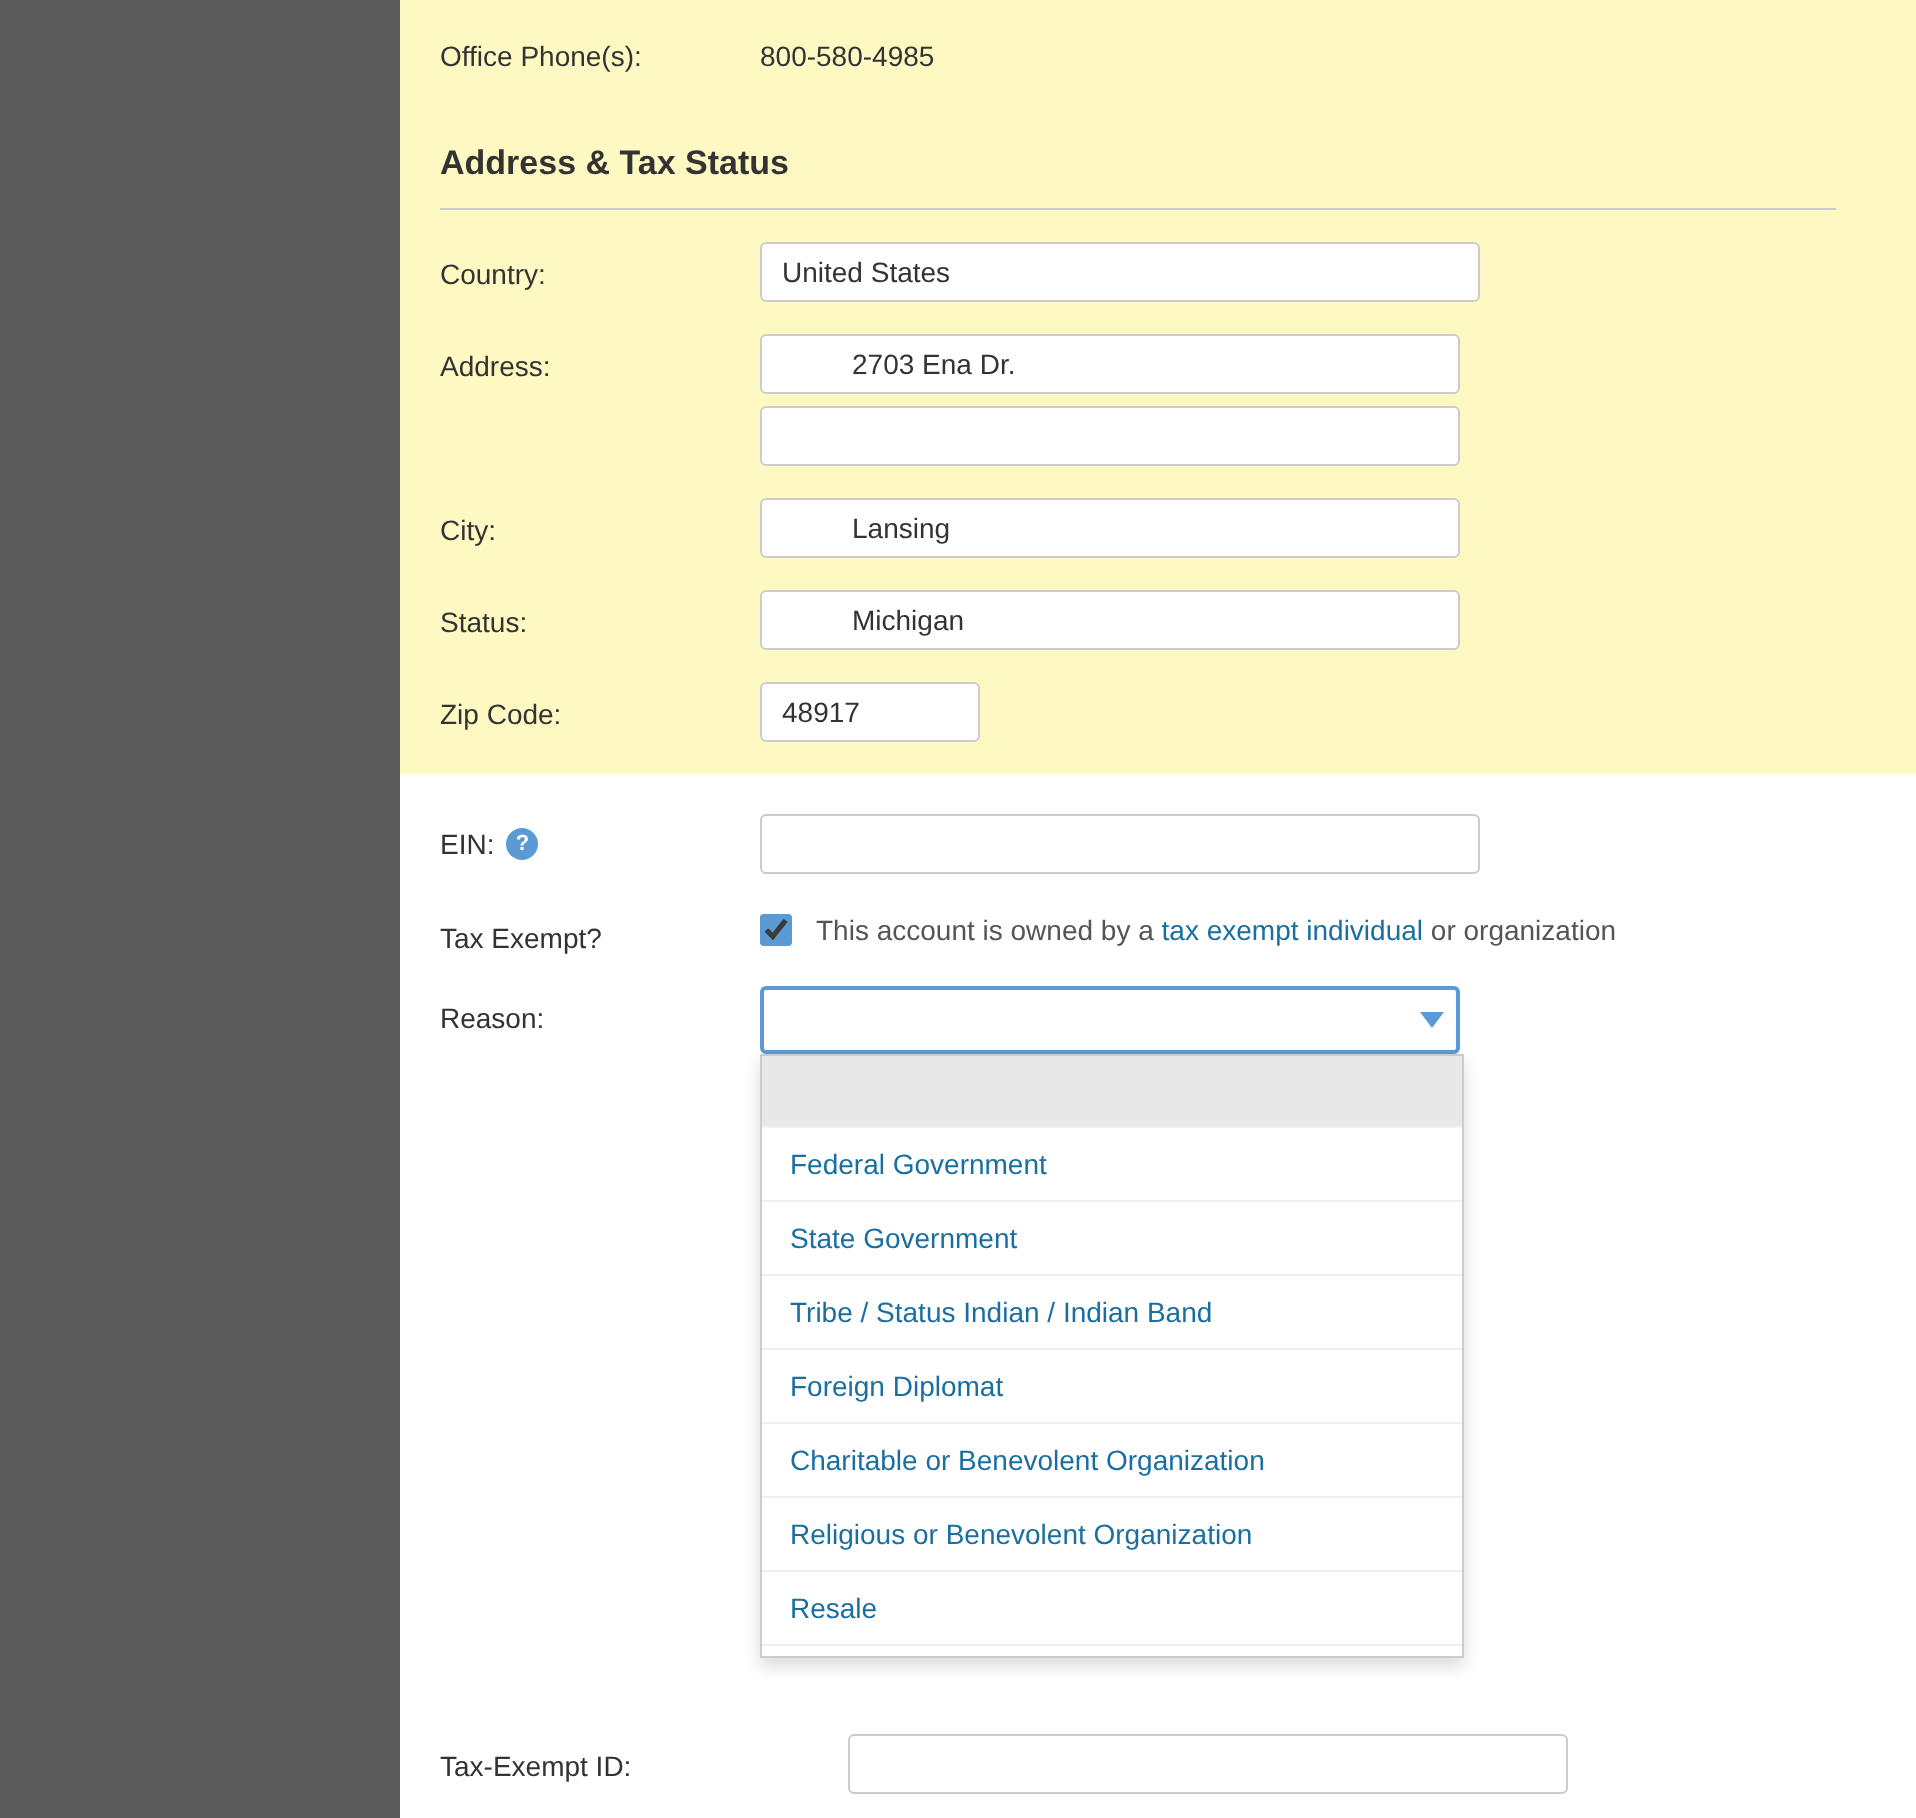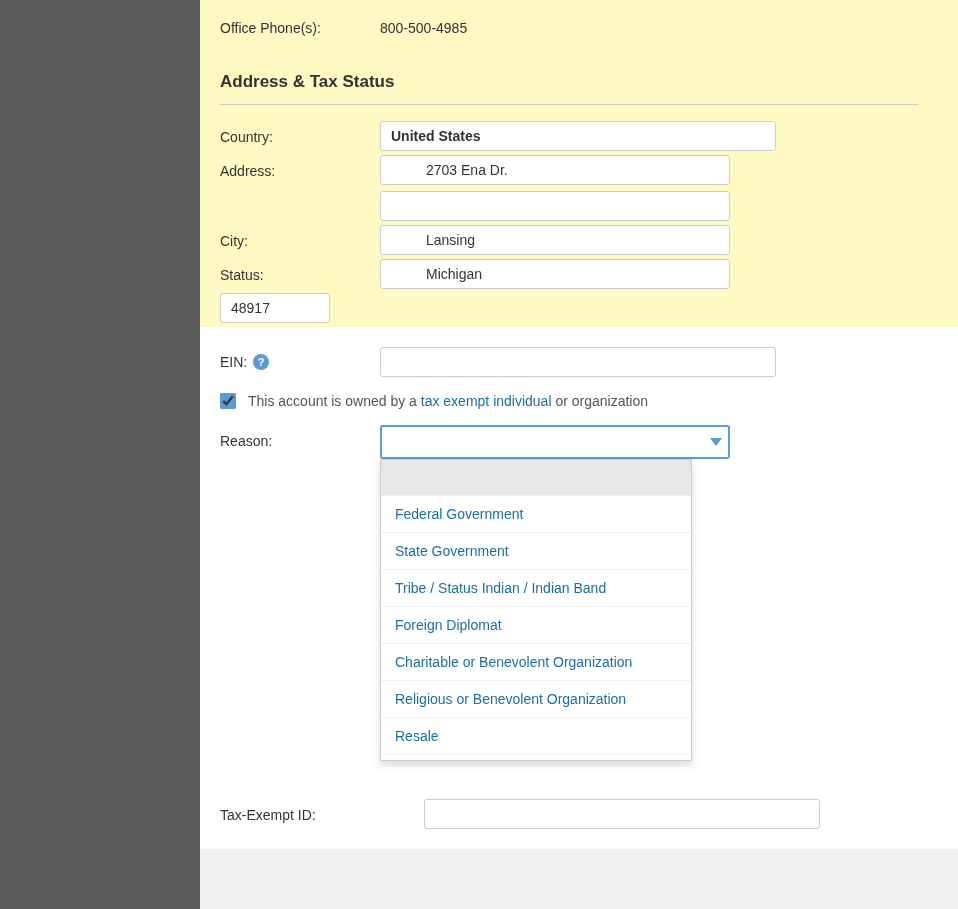--- a/index.html
+++ b/index.html
@@ -40,42 +40,42 @@
       font-weight: bold;
       color: #333;
       padding: 16px 0 12px 0;
       border-bottom: 1px solid #ccc;
       margin-bottom: 16px;
     }
 
     .form-row {
       display: flex;
       align-items: flex-start;
-      margin-bottom: 4px;
+      margin-bottom: 16px;
     }
 
     .form-label {
       width: 160px;
       padding-top: 8px;
       font-size: 14px;
       color: #333;
       flex-shrink: 0;
     }
 
     .form-input {
       border: 1px solid #ccc;
       border-radius: 3px;
       padding: 6px 10px;
       font-size: 14px;
       color: #333;
       background: #fff;
       outline: none;
     }
 
-    .input-wide { width: 396px; font-weight: bold; }
+    .input-wide { width: 360px; }
     .input-medium { width: 350px; padding-left: 45px; }
     .input-small { width: 110px; }
 
     .address-fields {
       display: flex;
       flex-direction: column;
       gap: 6px;
     }
 
     
@@ -170,21 +170,21 @@
       border-right: 6px solid transparent;
       border-top: 8px solid #5b9bd5;
       pointer-events: none;
     }
 
     
     .dropdown-open-list {
       position: absolute;
       top: 100%;
       left: 0;
-      width: 312px;
+      width: 352px;
       background: #fff;
       border: 1px solid #ccc;
       box-shadow: 0 4px 8px rgba(0,0,0,0.15);
       z-index: 100;
     }
 
     .dropdown-option {
       padding: 10px 14px;
       font-size: 14px;
       cursor: pointer;
@@ -256,21 +256,21 @@
 
 <div class="page-wrapper">
 
   <div class="top-layout">
     <div class="sidebar"></div>
     <div class="main-top">
       <div style="padding: 10px 40px 0 20px;">
 
         <div class="office-phone-row">
           <span class="field-label">Office Phone(s):</span>
-          <span class="field-value">800-500-4985</span>
+          <span class="field-value">800-580-4985</span>
         </div>
 
         <div class="section-title">Address &amp; Tax Status</div>
 
         <div class="form-row">
           <span class="form-label">Country:</span>
           <input class="form-input input-wide" type="text" value="United States" style="">
         </div>
 
         <div class="form-row">
@@ -285,20 +285,21 @@
           <span class="form-label">City:</span>
           <input class="form-input input-medium" type="text" value="Lansing" style="">
         </div>
 
         <div class="form-row">
           <span class="form-label">Status:</span>
           <input class="form-input input-medium" type="text" value="Michigan" style="">
         </div>
 
         <div class="form-row">
+          <span class="form-label">Zip Code:</span>
           <input class="form-input input-small" type="text" value="48917" style="">
         </div>
 
       </div>
     </div>
   </div>
 
   <div class="bottom-layout" style="flex:1;">
     <div class="sidebar-bottom"></div>
     <div class="main-bottom" style="flex:1;">
@@ -306,20 +307,21 @@
 
         <div class="ein-row">
           <div class="ein-label">
             <span>EIN:</span>
             <span class="help-icon">?</span>
           </div>
           <input class="form-input input-wide" type="text" value="" style="">
         </div>
 
         <div class="tax-exempt-row">
+          <span class="form-label">Tax Exempt?</span>
           <label class="checkbox-label">
             <input type="checkbox" checked="" style="">
             <span class="checkbox-text">
               This account is owned by a <span style="color:#1a6fa0;">tax exempt individual</span> or organization
             </span>
           </label>
         </div>
 
         <div class="reason-row">
           <span class="form-label">Reason:</span>

